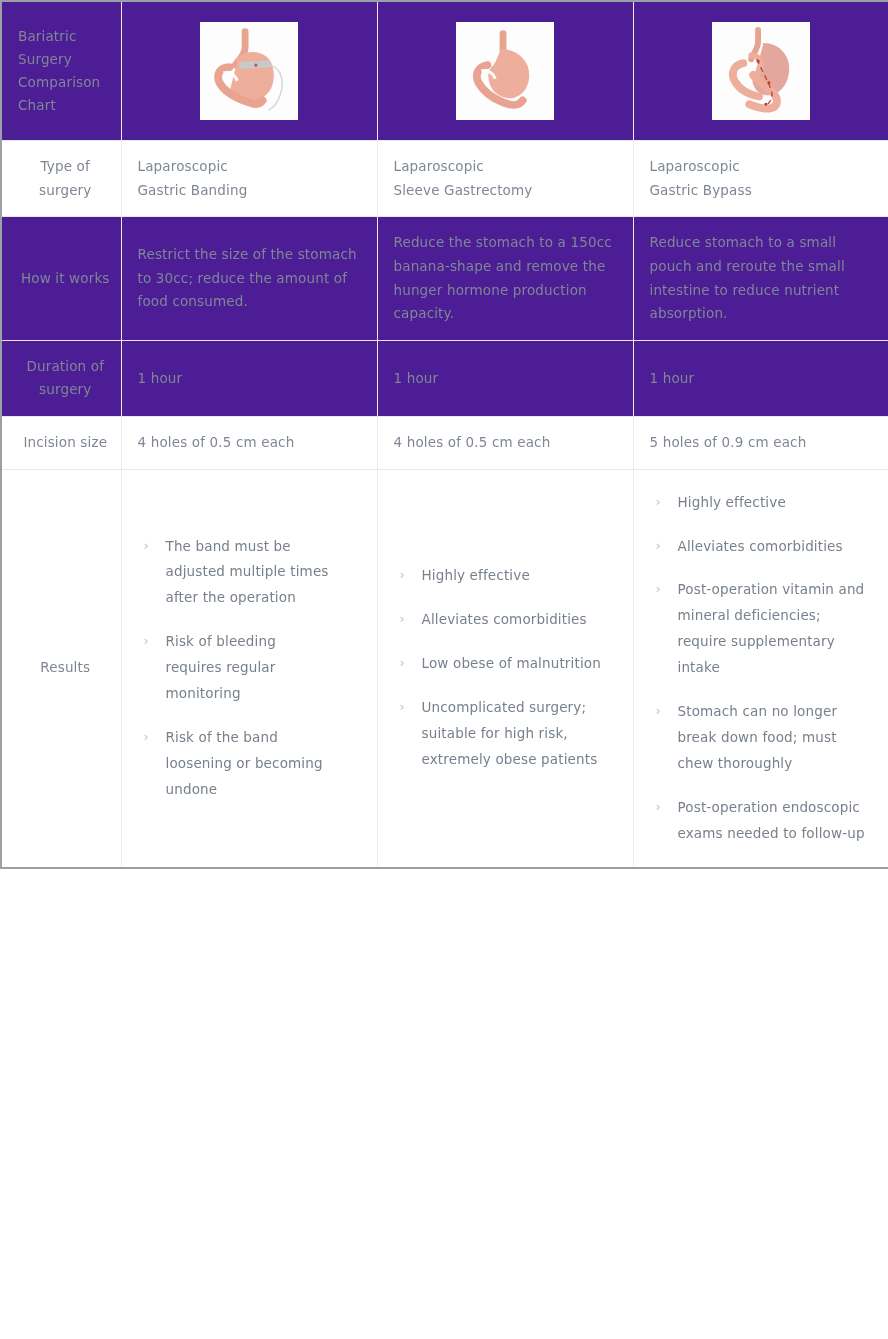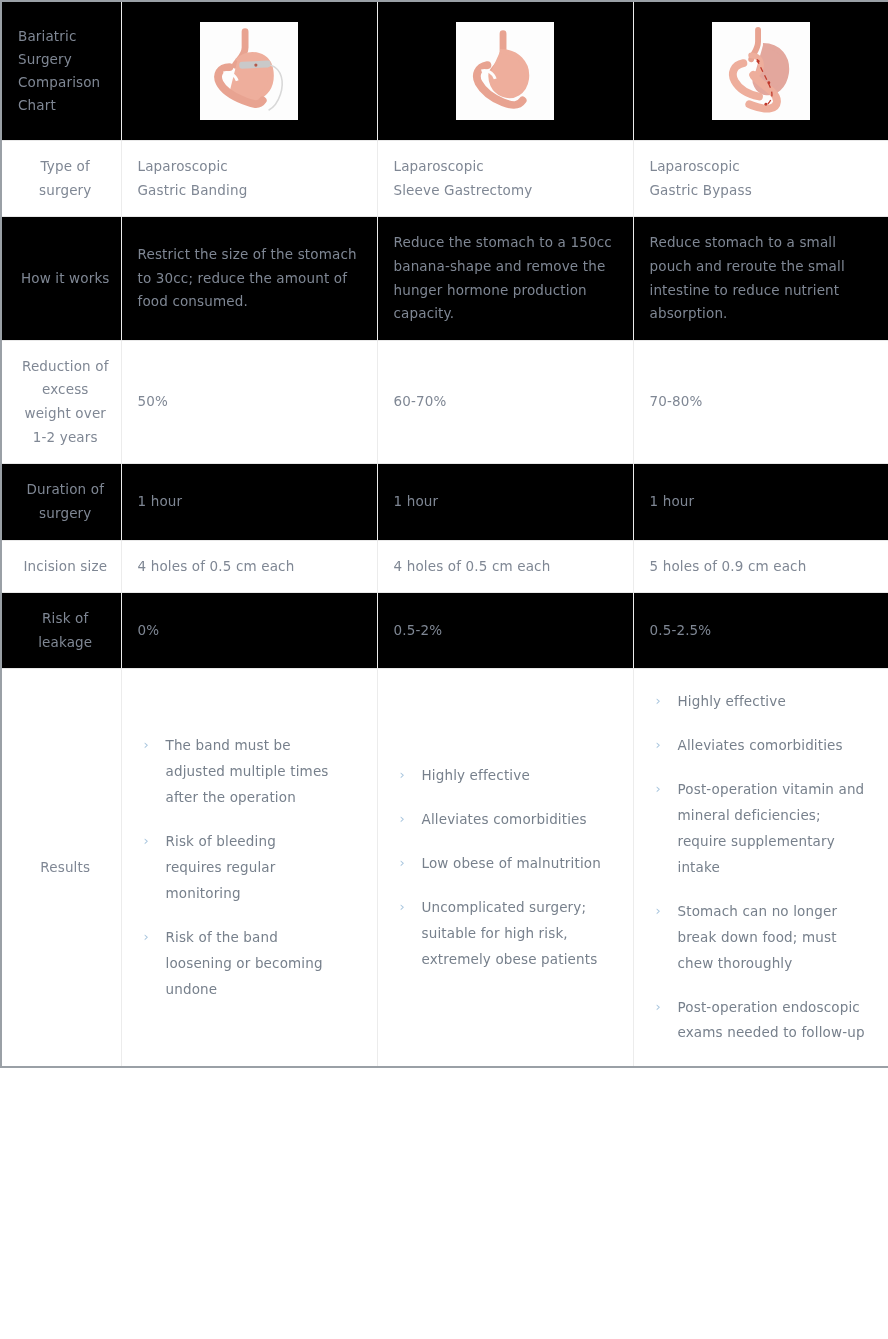--- a/index.html
+++ b/index.html
@@ -28,21 +28,21 @@
     border-bottom: 1px solid #e8e8e8;
     vertical-align: middle;
     padding: 14px 16px 14px 16px;
     font-size: 13.5px;
     line-height: 1.75;
     color: #7f8794;
     font-weight: 400;
     letter-spacing: 0.15px;
   }
 
-  .comparison-table tr.row-alt td { background: #000000; }
+  .comparison-table tr.row-alt td { background: #4c1d95; }
   .comparison-table tr.row-plain td { background: #ffffff; }
 
   
   .comparison-table { border-left: 2px solid #9aa0a6; }
   .comparison-table td:last-child { border-right: 1px solid #d9d9d9; }
   .comparison-table tr:first-child td { border-top: 2px solid #9aa0a6; }
   .comparison-table tr:last-child td { border-bottom: 2px solid #9aa0a6; }
 
   td.rowlabel {
     text-align: center;
@@ -163,49 +163,37 @@
 Gastric Bypass</td>
     </tr>
 
     <tr class="row-alt">
       <td class="rowlabel">How it works</td>
       <td>Restrict the size of the stomach to 30cc; reduce the amount of food consumed.</td>
       <td>Reduce the stomach to a 150cc banana-shape and remove the hunger hormone production capacity.</td>
       <td>Reduce stomach to a small pouch and reroute the small intestine to reduce nutrient absorption.</td>
     </tr>
 
-    <tr class="row-plain">
-      <td class="rowlabel">Reduction of excess weight over 1-2 years</td>
-      <td>50%</td>
-      <td>60-70%</td>
-      <td>70-80%</td>
-    </tr>
 
     <tr class="row-alt">
       <td class="rowlabel">Duration of surgery</td>
       <td>1 hour</td>
       <td>1 hour</td>
       <td>1 hour</td>
     </tr>
 
     <tr class="row-plain">
       <td class="rowlabel">Incision size</td>
       <td>4 holes of 0.5 cm each</td>
       <td>4 holes of 0.5 cm each</td>
       <td>5 holes of 0.9 cm each</td>
     </tr>
 
 
 
-    <tr class="row-alt">
-      <td class="rowlabel">Risk of leakage</td>
-      <td>0%</td>
-      <td>0.5-2%</td>
-      <td>0.5-2.5%</td>
-    </tr>
 
     <tr class="row-plain">
       <td class="rowlabel">Results</td>
       <td class="results-cell col-1">
         <ul class="result-list">
             <li><span class="chev">›</span><span>The band must be adjusted multiple times after the operation</span></li>
             <li><span class="chev">›</span><span>Risk of bleeding requires regular monitoring</span></li>
             <li><span class="chev">›</span><span>Risk of the band loosening or becoming undone</span></li>
           </ul>
       </td>

